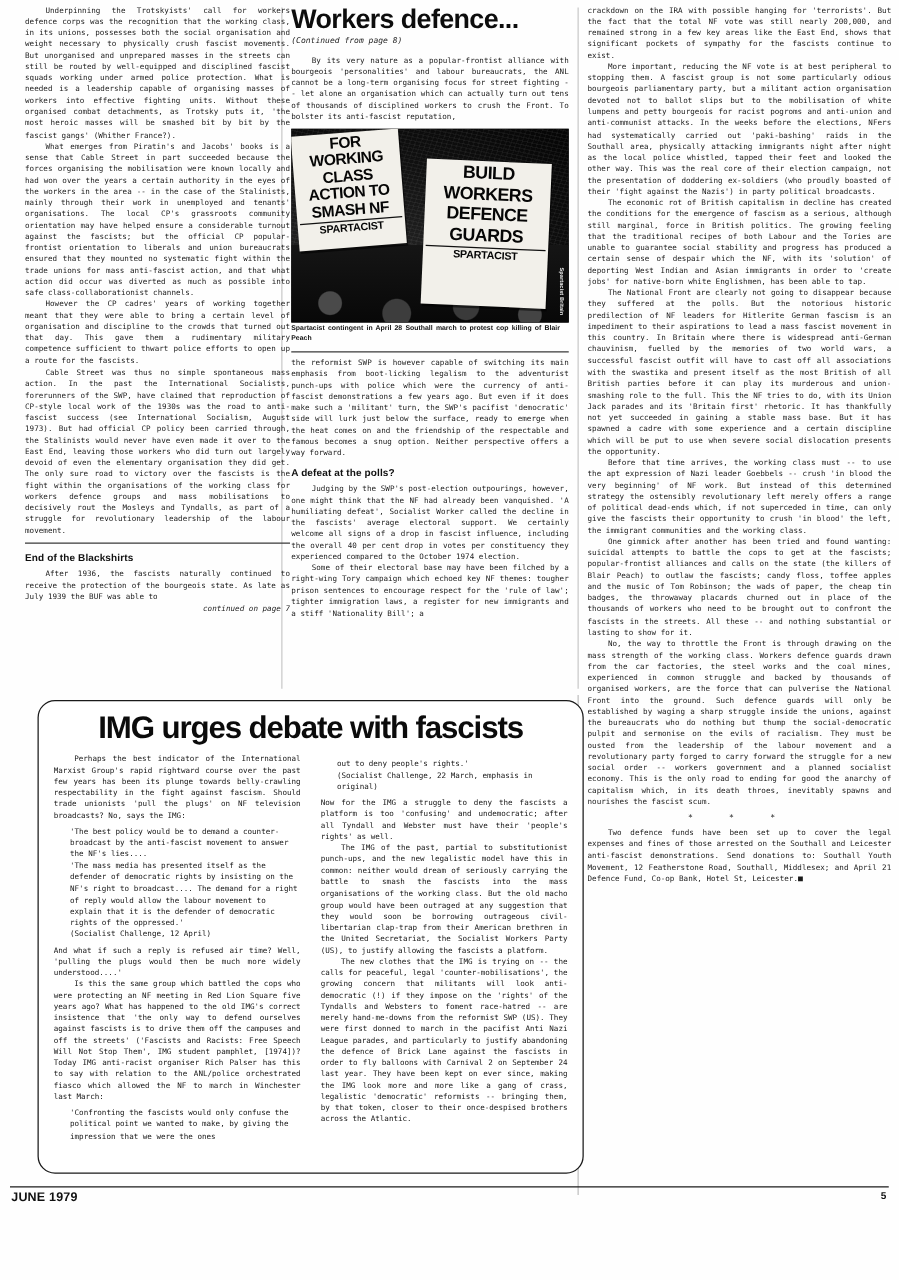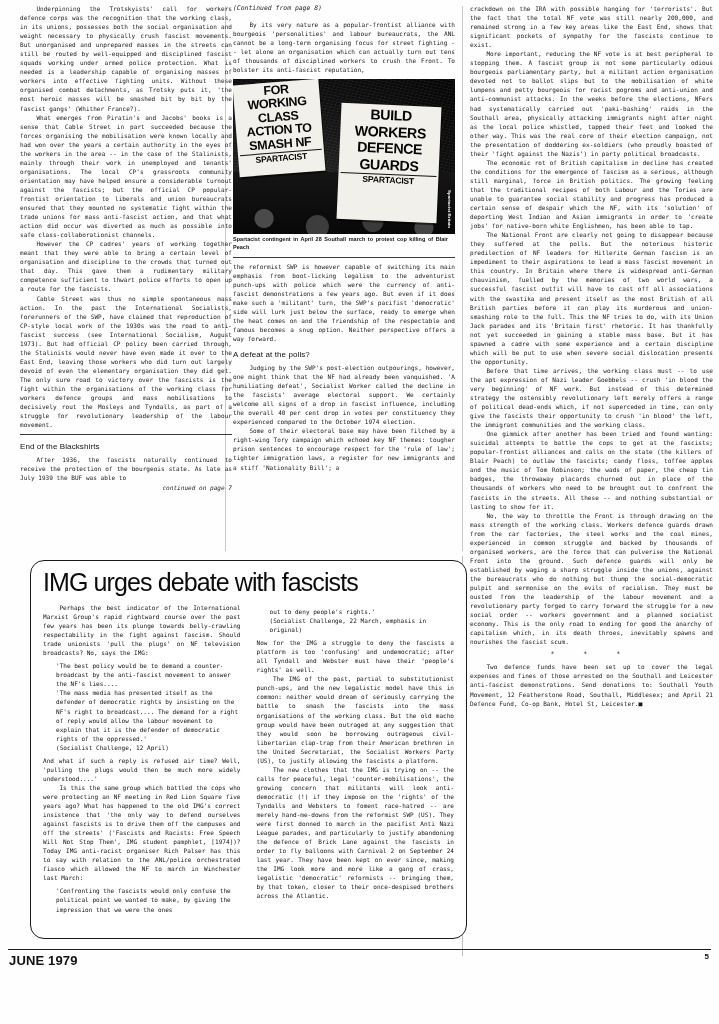--- a/index.html
+++ b/index.html
@@ -48,21 +48,21 @@
   p {
     margin: 0 0 0 0;
     text-indent: 4.5ch;
     white-space: normal;
   }
   p.noind { text-indent: 0; }
 
   
   .subhead-sans {
     font-family: "Liberation Sans", sans-serif;
-    font-weight: normal;
+    font-weight: bold;
     font-size: 8px;
     letter-spacing: 0.1px;
     margin: 7px 0 4px 0;
     color: #111;
   }
   .rule-thin {
     border: 0; border-top: 1px solid #3a3a3a;
     margin: 5px 0 4px 0; height: 0;
   }
   .contline {
@@ -184,23 +184,24 @@
     left: 30px; top: 560px;
     width: 437px; height: 379px;
     border: 1.6px solid #1a1a1a;
     border-radius: 14px;
     background: #ffffff;
     box-sizing: border-box;
     padding: 7px 12px 8px 12px;
   }
   .box-headline {
     font-family: "Liberation Sans", sans-serif;
-    font-weight: normal;
+    font-weight: bold;
     font-size: 25px;
     letter-spacing: -0.9px;
+    text-align: center;
     line-height: 26px;
     margin: 1px 0 8px 0;
     color: #0b0b0b;
   }
   .box-cols {
     display: flex;
     gap: 16px;
   }
   .box-col {
     width: 198px;
@@ -221,21 +222,21 @@
     position: absolute;
     left: 8px; top: 949px;
     width: 703px; height: 0;
     border-top: 1.4px solid #1d1d1d;
   }
   .footer-date {
     position: absolute;
     left: 9px; top: 953px;
     font-family: "Liberation Sans", sans-serif;
     font-weight: bold;
-    font-size: 13px;
+    font-size: 10px;
     letter-spacing: 0.15px;
     color: #111;
     text-align: center;
   }
   .footer-page {
     position: absolute;
     right: 10px; top: 952px;
     font-family: "Liberation Sans", sans-serif;
     font-weight: bold;
     font-size: 8px;
@@ -264,20 +265,21 @@
     <p>What emerges from Piratin's and Jacobs' books is a sense that Cable Street in part succeeded because the forces organising the mobilisation were known locally and had won over the years a certain authority in the eyes of the workers in the area -- in the case of the Stalinists, mainly through their work in unemployed and tenants' organisations. The local CP's grassroots community orientation may have helped ensure a considerable turnout against the fascists; but the official CP popular-frontist orientation to liberals and union bureaucrats ensured that they mounted no systematic fight within the trade unions for mass anti-fascist action, and that what action did occur was diverted as much as possible into safe class-collaborationist channels.</p>
     <p>However the CP cadres' years of working together meant that they were able to bring a certain level of organisation and discipline to the crowds that turned out that day. This gave them a rudimentary military competence sufficient to thwart police efforts to open up a route for the fascists.</p>
     <p>Cable Street was thus no simple spontaneous mass action. In the past the International Socialists, forerunners of the SWP, have claimed that reproduction of CP-style local work of the 1930s was the road to anti-fascist success (see International Socialism, August 1973). But had official CP policy been carried through, the Stalinists would never have even made it over to the East End, leaving those workers who did turn out largely devoid of even the elementary organisation they did get. The only sure road to victory over the fascists is the fight within the organisations of the working class for workers defence groups and mass mobilisations to decisively rout the Mosleys and Tyndalls, as part of a struggle for revolutionary leadership of the labour movement.</p>
     <hr class="rule-thin">
     <div class="subhead-sans">End of the Blackshirts</div>
     <p>After 1936, the fascists naturally continued to receive the protection of the bourgeois state. As late as July 1939 the BUF was able to</p>
     <div class="contline">continued on page 7</div>
   </div>
 
   <div class="col col-mid">
+    <h1 class="headline">Workers defence...</h1>
     <div class="kicker">(Continued from page 8)</div>
     <p>By its very nature as a popular-frontist alliance with bourgeois 'personalities' and labour bureaucrats, the ANL cannot be a long-term organising focus for street fighting -- let alone an organisation which can actually turn out tens of thousands of disciplined workers to crush the Front. To bolster its anti-fascist reputation,</p>
 
     <div class="photo-wrap">
       <div class="photo">
         <div class="noise"></div>
         <div class="crowd"></div>
 
         <div class="placard placard-a">
           <span>FOR</span><br>

